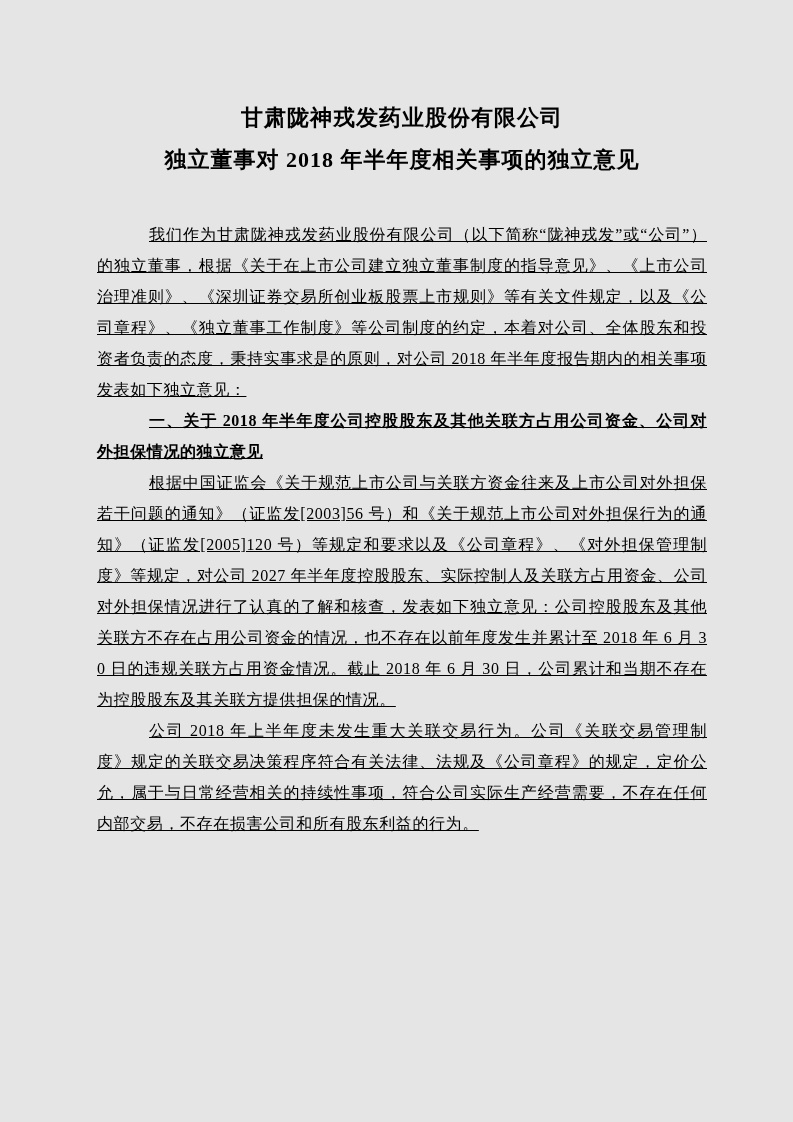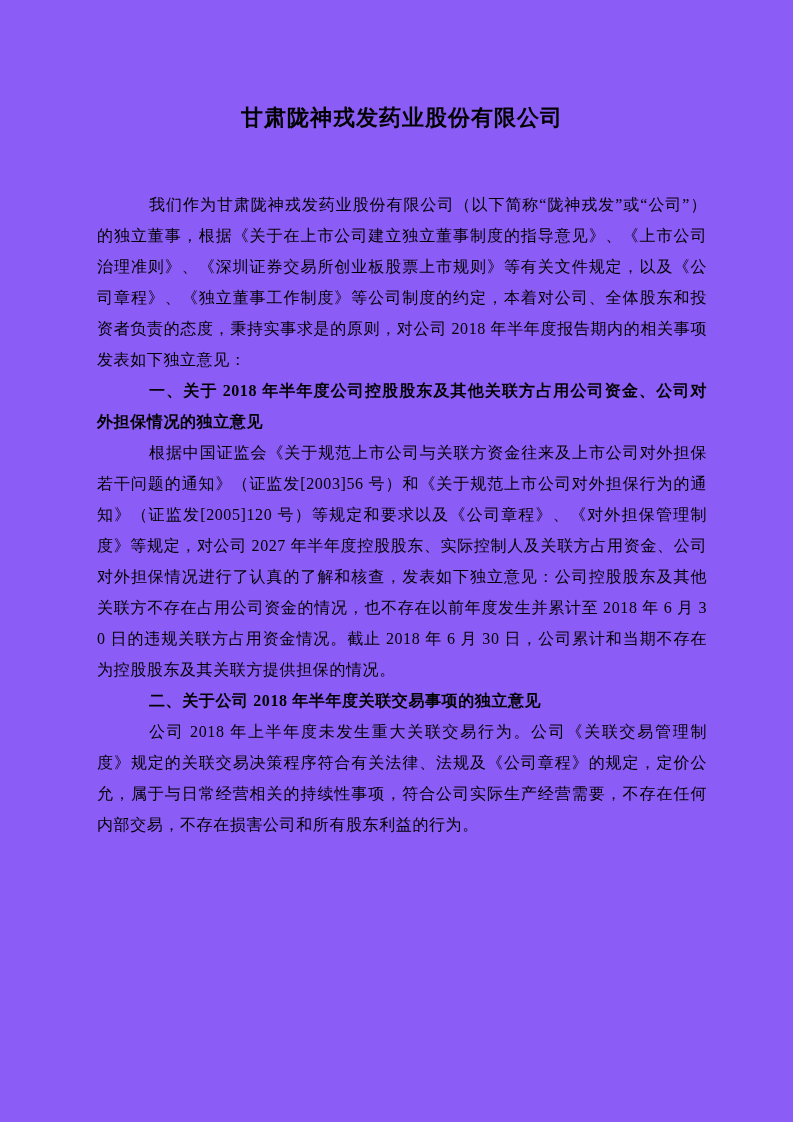--- a/index.html
+++ b/index.html
@@ -4,59 +4,60 @@
 <style>
   html, body {
     margin: 0;
     padding: 0;
     background: #ffffff;
   }
   .page {
     position: relative;
     width: 793px;
     height: 1122px;
-    background: #8b5cf6;
+    background: #e5e5e5;
     overflow: hidden;
     box-sizing: border-box;
     padding: 97px 86px 0 97px;
     font-family: "Liberation Serif", "DejaVu Serif", serif;
     color: #000000;
   }
   .title {
     margin: 0;
     text-align: center;
     font-size: 22px;
     font-weight: bold;
     line-height: 42px;
     letter-spacing: 1px;
     white-space: nowrap;
   }
   .doc-body {
-    margin-top: 50px;
+    margin-top: 38px;
     width: 610px;
+    text-decoration: underline;
   }
   .para {
     margin: 0;
     font-size: 16px;
     line-height: 31px;
     letter-spacing: 0.6px;
     text-align: justify;
     text-justify: inter-ideograph;
     text-indent: 52px;
     word-break: break-all;
   }
   .para.heading {
     font-weight: bold;
   }
 </style>
 </head>
 <body>
 
 <div class="page">
   <h1 class="title">甘肃陇神戎发药业股份有限公司</h1>
+  <h1 class="title">独立董事对 2018 年半年度相关事项的独立意见</h1>
   <div class="doc-body">
       <p class="para">我们作为甘肃陇神戎发药业股份有限公司（以下简称“陇神戎发”或“公司”）的独立董事，根据《关于在上市公司建立独立董事制度的指导意见》、《上市公司治理准则》、《深圳证券交易所创业板股票上市规则》等有关文件规定，以及《公司章程》、《独立董事工作制度》等公司制度的约定，本着对公司、全体股东和投资者负责的态度，秉持实事求是的原则，对公司 2018 年半年度报告期内的相关事项发表如下独立意见：</p>
       <p class="para heading">一、关于 2018 年半年度公司控股股东及其他关联方占用公司资金、公司对外担保情况的独立意见</p>
       <p class="para">根据中国证监会《关于规范上市公司与关联方资金往来及上市公司对外担保若干问题的通知》（证监发[2003]56 号）和《关于规范上市公司对外担保行为的通知》（证监发[2005]120 号）等规定和要求以及《公司章程》、《对外担保管理制度》等规定，对公司 2027 年半年度控股股东、实际控制人及关联方占用资金、公司对外担保情况进行了认真的了解和核查，发表如下独立意见：公司控股股东及其他关联方不存在占用公司资金的情况，也不存在以前年度发生并累计至 2018 年 6 月 30 日的违规关联方占用资金情况。截止 2018 年 6 月 30 日，公司累计和当期不存在为控股股东及其关联方提供担保的情况。</p>
-      <p class="para heading">二、关于公司 2018 年半年度关联交易事项的独立意见</p>
       <p class="para">公司 2018 年上半年度未发生重大关联交易行为。公司《关联交易管理制度》规定的关联交易决策程序符合有关法律、法规及《公司章程》的规定，定价公允，属于与日常经营相关的持续性事项，符合公司实际生产经营需要，不存在任何内部交易，不存在损害公司和所有股东利益的行为。</p>
     </div>
 </div>
 
 </body></html>

